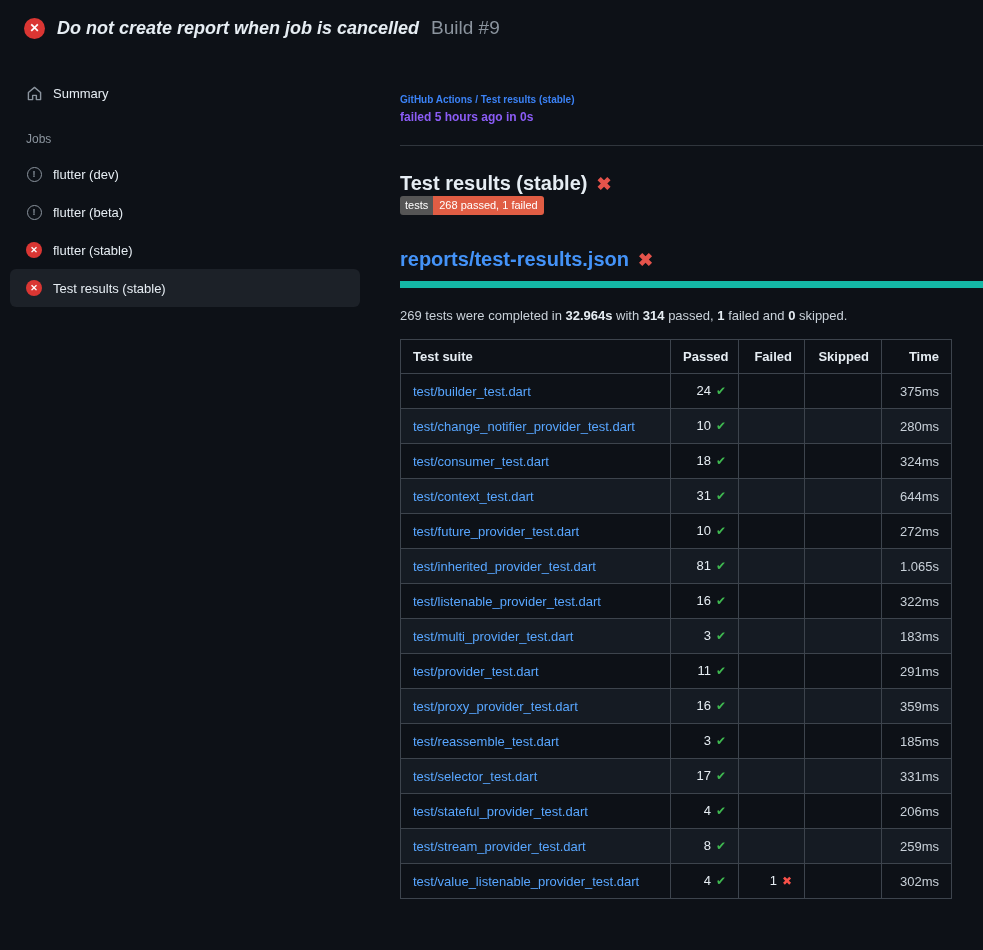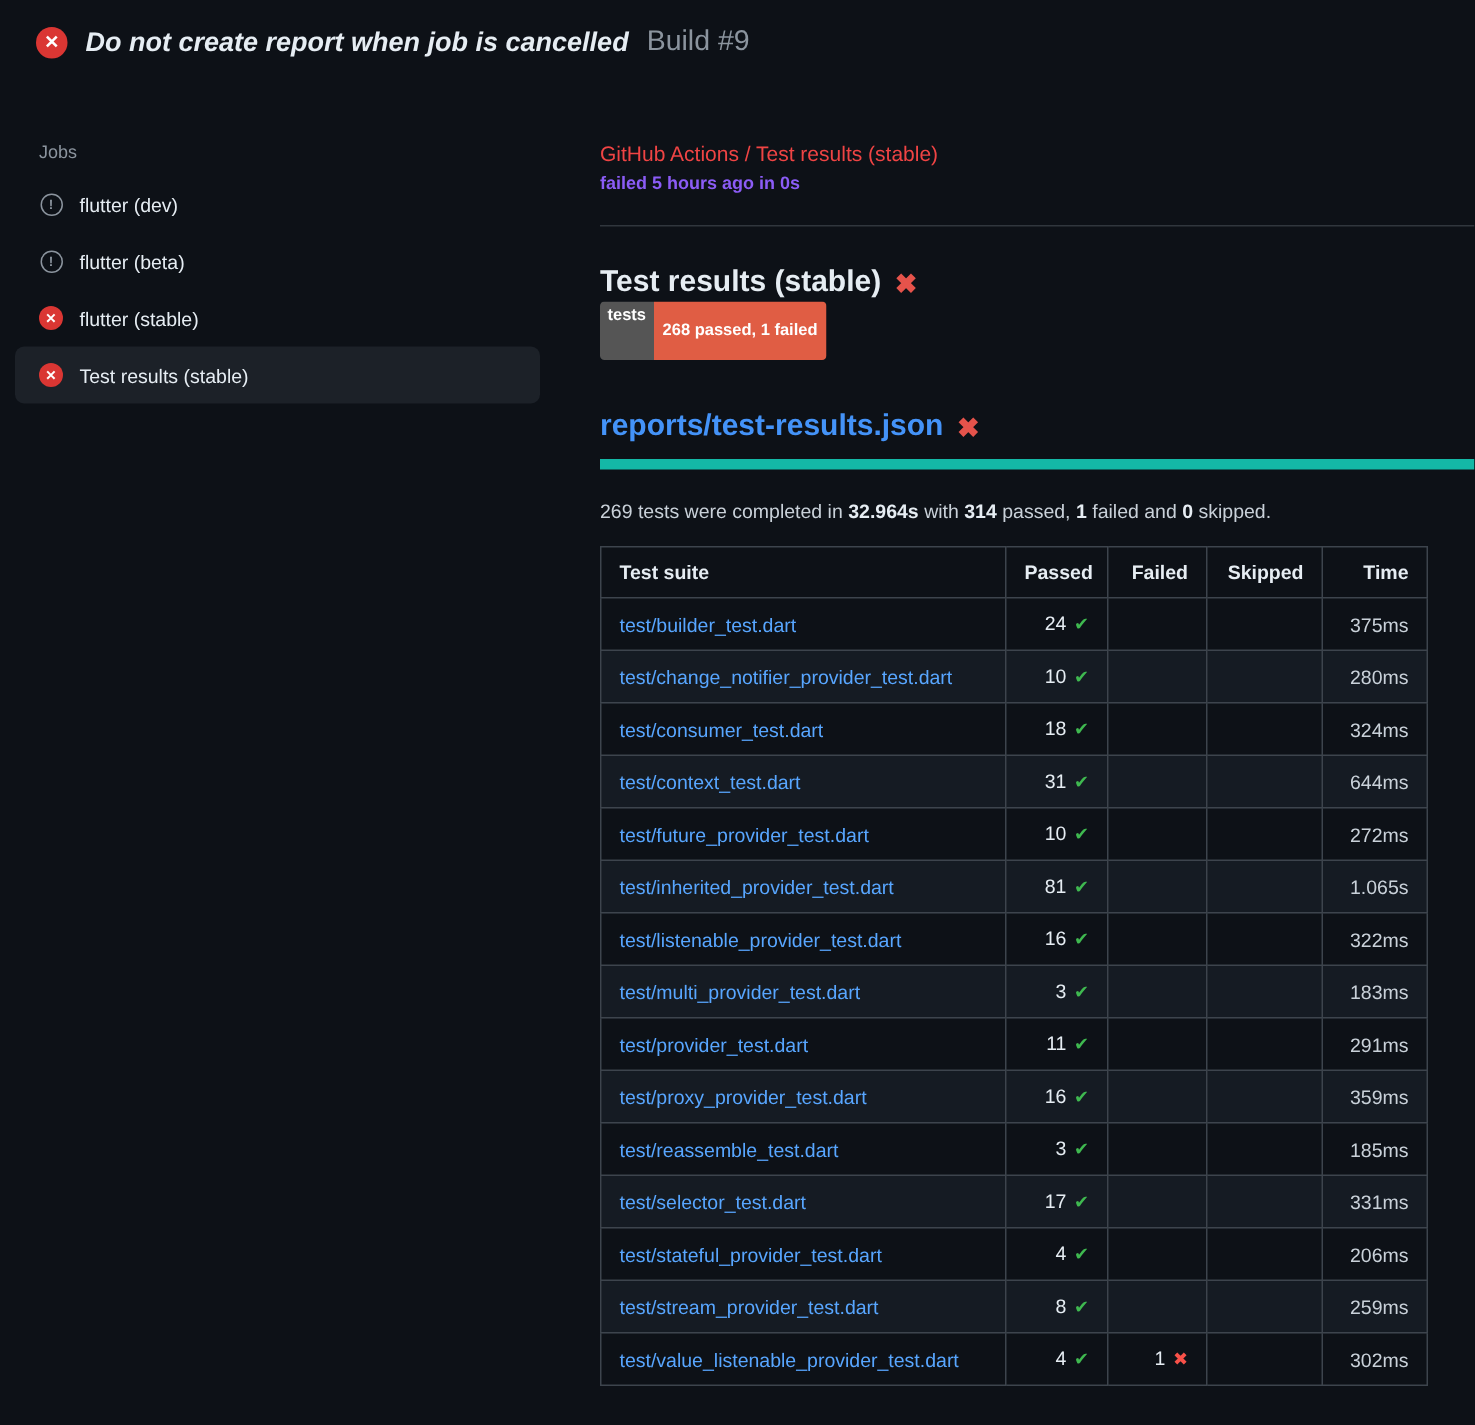--- a/index.html
+++ b/index.html
@@ -43,36 +43,36 @@
   .home-icon { color:#8b949e; }
   .neutral-circle {
     width:15px; height:15px; border-radius:50%;
     border:1.5px solid #8b949e; color:#8b949e;
     display:inline-flex; align-items:center; justify-content:center;
     font-size:9px; font-weight:700; line-height:1;
   }
 
   
   main { flex:1; padding:38px 0 0 30px; min-width:0; }
-  .crumb { font-size:14px; font-weight:400; color:#ef4444; }
+  .crumb { font-size:10px; font-weight:700; color:#3b82f6; }
   .status-line { font-size:12px; color:#8b5cf6; margin-top:5px;font-weight:bold; }
   .divider { border:0; border-top:1px solid #30363d; margin-top:21px; }
 
   .section-title {
     margin-top:26px; font-size:20px; font-weight:700;
     display:flex; align-items:center; gap:9px;
   }
   .xmark { color:#e5534b; font-size:18px; font-weight:700; line-height:1; }
 
   .badge {
     display:inline-flex; font-size:11px;
-    border-radius:3px; overflow:hidden; line-height:1;font-weight:bold;
+    border-radius:3px; overflow:hidden; line-height:1;
   }
   .badge-label { background:#555555; color:#fff; padding:4px 5px; }
-  .badge-value { background:#e05d44; color:#fff; padding:14px 6px; }
+  .badge-value { background:#e05d44; color:#fff; padding:4px 6px; }
 
   .report-title {
     margin-top:33px; padding-bottom:10px;
     border-bottom:7px solid #14b8a6;
     font-size:20px; font-weight:700;
     display:flex; align-items:center; gap:9px;
   }
   .report-title a { color:#4493f8; }
 
   .summary-line { margin-top:20px; font-size:13px; color:#c9d1d9; }
@@ -101,20 +101,28 @@
 
   <header>
     <span class="fail-circle lg">✕</span>
     <span class="page-title">Do not create report when job is cancelled</span>
     <span class="build-no">Build #9</span>
   </header>
 
   <div class="content">
 
     <aside>
+      <div class="side-item">
+        <span class="icon-wrap home-icon">
+          <svg width="15" height="15" viewBox="0 0 16 16" fill="none" stroke="currentColor" stroke-width="1.5" stroke-linejoin="round">
+            <path d="M1.5 7 L8 1.5 L14.5 7 V14.5 H10 V10 H6 V14.5 H1.5 Z"></path>
+          </svg>
+        </span>
+        <span>Summary</span>
+      </div>
 
       <div class="jobs-label">Jobs</div>
 
       <div class="side-item">
         <span class="icon-wrap">
             <span class="neutral-circle">!</span>
           </span>
         <span>flutter (dev)</span>
       </div>
 

